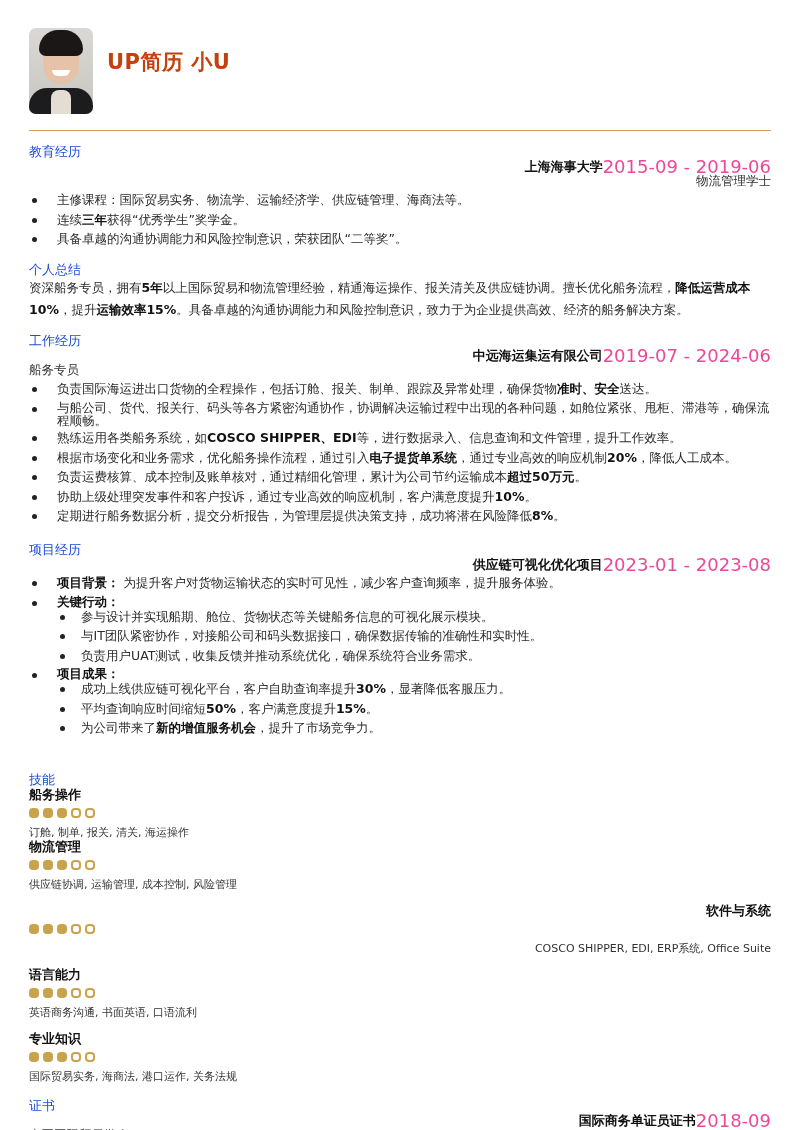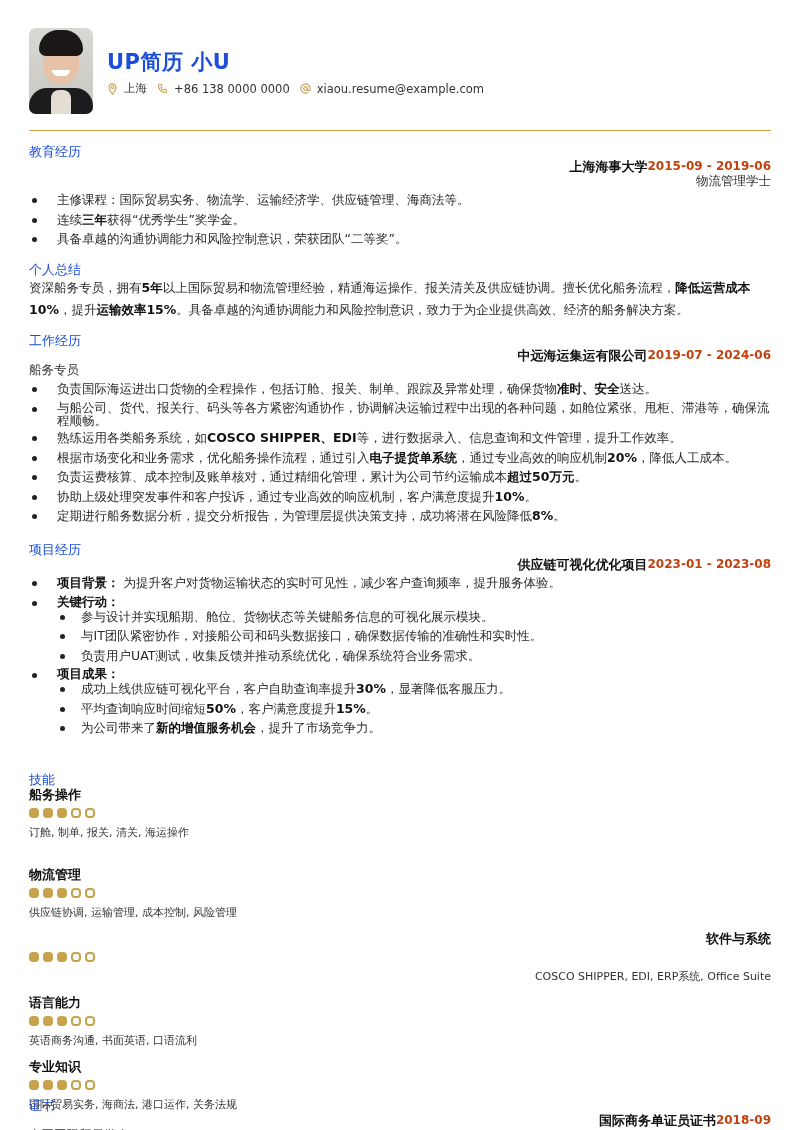--- a/index.html
+++ b/index.html
@@ -6,30 +6,30 @@
   html, body { width: 799px; height: 1130px; overflow: hidden; background: #ffffff; }
   body { font-family: "DejaVu Sans", "Liberation Sans", sans-serif; color: #222; font-size: 12.5px; position: relative; }
   .page { position: absolute; left: 29px; top: 0; width: 742px; }
   .header { position: absolute; left: 0; top: 28px; height: 86px; width: 742px; }
   .photo { position: absolute; left: 0; top: 0; width: 64px; height: 86px; border-radius: 7px; background: linear-gradient(180deg, #d9d8d4 0%, #cfcdc8 60%, #c9c6c0 100%); overflow: hidden; }
   .photo .hair { position: absolute; left: 10px; top: 2px; width: 44px; height: 26px; background: #1a1716; border-radius: 22px 22px 8px 8px; }
   .photo .face { position: absolute; left: 14px; top: 14px; width: 36px; height: 42px; background: #e6c2a8; border-radius: 16px 16px 18px 18px; }
   .photo .smile { position: absolute; left: 23px; top: 42px; width: 18px; height: 6px; background: #fff; border-radius: 0 0 9px 9px; }
   .photo .shirt { position: absolute; left: 0; top: 60px; width: 64px; height: 30px; background: #1c1c1f; border-radius: 18px 18px 0 0; }
   .photo .tee { position: absolute; left: 22px; top: 62px; width: 20px; height: 26px; background: #e4ddd3; border-radius: 8px 8px 0 0; }
-  .name { position: absolute; left: 78px; top: 20px; font-size: 21px; font-weight: 600; color: #1d4ed8; letter-spacing: 0.5px; }
+  .name { position: absolute; left: 78px; top: 20px; font-size: 21px; font-weight: 600; color: #c2410c; letter-spacing: 0.5px; }
   .contacts { position: absolute; left: 78px; top: 53px; display: flex; align-items: center; font-size: 11.5px; color: #333; white-space: nowrap; }
   .contact { display: flex; align-items: center; margin-right: 10px; }
   .contact svg { margin-right: 6px; }
   .divider { position: absolute; left: 0; top: 130px; width: 742px; height: 1px; background: #c9a450; }
   .sec { position: absolute; left: 0; width: 742px; }
   .sec-title { color: #1d4ed8; font-size: 13px; font-weight: 500; line-height: 14px; }
   .row { display: flex; justify-content: flex-end; line-height: 15px; }
   .org { font-weight: 700; font-size: 13px; color: #111; }
-  .date { font-size: 12px; color: #c2410c; font-weight: 700; }
+  .date { font-size: 18px; color: #ec4899; font-weight: 400; }
   .sub { font-size: 12.5px; color: #333; line-height: 14px; }
   ul.b { list-style: none; }
   ul.b li { position: relative; padding-left: 28px; line-height: 16px; margin-bottom: 3.5px; font-size: 12.5px; color: #2a2a2a; }
   ul.b li::before { content: ""; position: absolute; left: 3px; top: 6px; width: 5px; height: 5px; border-radius: 50%; background: #222; }
   ul.b li.inner { padding-left: 52px; }
   ul.b li.inner::before { left: 31px; }
   b { font-weight: 700; color: #111; }
   .para { font-size: 12.5px; line-height: 21.5px; color: #2a2a2a; }
   .skill-name { font-weight: 700; font-size: 13px; color: #111; line-height: 16px; }
   .dots { display: flex; gap: 4px; margin: 5px 0 8px 0; }
@@ -44,42 +44,20 @@
 
   <div class="header">
     <div class="photo">
       <div class="shirt"></div>
         <div class="tee"></div>
         <div class="face"></div>
         <div class="hair"></div>
         <div class="smile"></div>
     </div>
     <div class="name">UP简历 小U</div>
-    <div class="contacts">
-      <span class="contact">
-        <svg width="11" height="12" viewBox="0 0 12 14">
-            <path d="M6 1a4 4 0 0 0-4 4c0 3 4 8 4 8s4-5 4-8a4 4 0 0 0-4-4z" fill="none" stroke="#c9a24c" stroke-width="1.3"></path>
-            <circle cx="6" cy="5" r="1.4" fill="none" stroke="#c9a24c" stroke-width="1.2"></circle>
-          </svg>
-        <span>上海</span>
-      </span>
-      <span class="contact">
-        <svg width="11" height="11" viewBox="0 0 12 12">
-            <path d="M2.5 1.5l2 .2.8 2.3-1.2 1a6 6 0 0 0 3 3l1-1.2 2.3.8.2 2c-.2.6-1 .9-1.6.8C5 10 2 7 1.6 3.1c-.1-.7.3-1.4.9-1.6z" fill="none" stroke="#c9a24c" stroke-width="1.1"></path>
-          </svg>
-        <span>+86 138 0000 0000</span>
-      </span>
-      <span class="contact">
-        <svg width="11" height="11" viewBox="0 0 12 12">
-            <circle cx="6" cy="6" r="2" fill="none" stroke="#c9a24c" stroke-width="1.2"></circle>
-            <path d="M8 6v1a1.5 1.5 0 0 0 3 0V6a5 5 0 1 0-2 4" fill="none" stroke="#c9a24c" stroke-width="1.2"></path>
-          </svg>
-        <span>xiaou.resume@example.com</span>
-      </span>
-    </div>
   </div>
 
   <div class="divider"></div>
 
   <div class="sec" style="top:145px;">
     <div class="sec-title">教育经历</div>
     <div class="row">
         <span class="org">上海海事大学</span>
         <span class="date">2015-09 - 2019-06</span>
       </div>
@@ -132,21 +110,21 @@
       <li style="margin-bottom:0;line-height:14px;"><b>项目成果：</b></li>
       <li class="inner"><span>成功上线供应链可视化平台，客户自助查询率提升</span><b>30%</b><span>，显著降低客服压力。</span></li>
       <li class="inner"><span>平均查询响应时间缩短</span><b>50%</b><span>，客户满意度提升</span><b>15%</b><span>。</span></li>
       <li class="inner"><span>为公司带来了</span><b>新的增值服务机会</b><span>，提升了市场竞争力。</span></li>
     </ul>
   </div>
 
   <div class="sec" style="top:773px;">
     <div class="sec-title">技能</div>
     <div id="skills-list">
-        <div style="margin-bottom: 28px;">
+        <div style="margin-bottom: 0;">
           <div class="skill-name">船务操作</div>
           <div class="dots">
             <span class="dot"></span>
             <span class="dot"></span>
             <span class="dot"></span>
             <span class="dot empty"></span>
             <span class="dot empty"></span>
           </div>
           <div class="skill-desc">订舱, 制单, 报关, 清关, 海运操作</div>
         </div>

